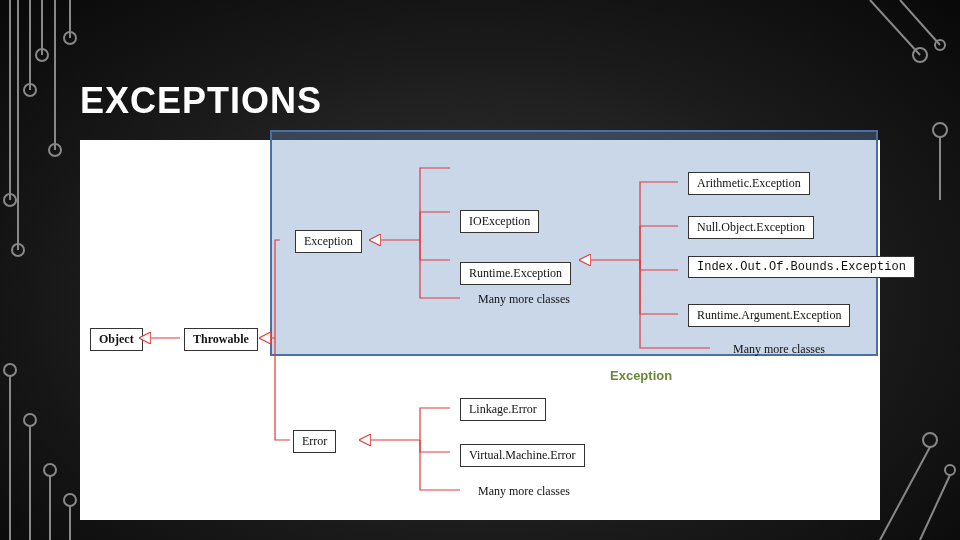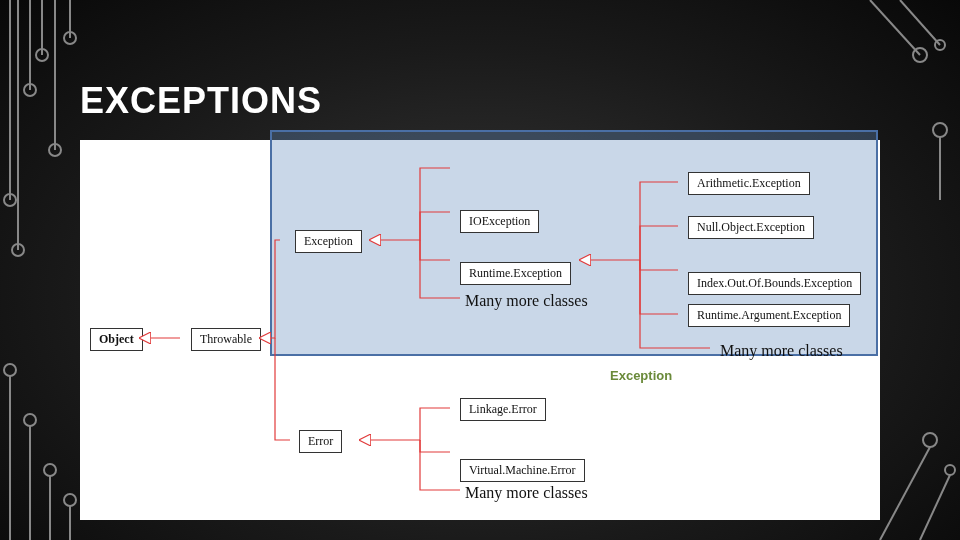--- a/index.html
+++ b/index.html
@@ -45,24 +45,25 @@
     border: 1px solid #333;
     background: #fff;
     color: #111;
     font-size: 12px;
     padding: 3px 8px;
     white-space: nowrap;
     font-family: "Times New Roman", serif;
   }
   .more {
     position: absolute;
-    font-size: 16px;
+    font-size: 12px;
     font-family: "Times New Roman", serif;
     color: #111;
     white-space: nowrap;
+    margin-left: 13px;
   }
 
   .highlight {
     position: absolute;
     background: rgba(100, 140, 190, 0.35);
     border: 2px solid #4a6fa5;
   }
 
   .label-caption {
     position: absolute;
@@ -121,37 +122,37 @@
 </div>
 
 <h1 class="title">EXCEPTIONS</h1>
 
 <div class="diagram-wrap">
   <div class="diagram">
 
     <div class="highlight" style="left:190px; top:-10px; width:608px; height:226px;"></div>
 
     <div class="box" style="left:10px; top:188px;font-weight:bold;">Object</div>
-    <div class="box" style="left:111px; top:188px;">Throwable</div>
+    <div class="box" style="left:104px; top:188px;font-weight:bold;">Throwable</div>
 
     <div class="box" style="left:215px; top:90px;">Exception</div>
-    <div class="box" style="left:219px; top:290px;">Error</div>
+    <div class="box" style="left:213px; top:290px;">Error</div>
 
     <div class="box" style="left:380px; top:70px;">IOException</div>
     <div class="box" style="left:380px; top:110px;margin-top:12px;">Runtime.Exception</div>
     <div class="more" style="left:385px; top:152px;">Many more classes</div>
 
     <div class="box" style="left:608px; top:32px;text-align:center;">Arithmetic.Exception</div>
     <div class="box" style="left:608px; top:76px;">Null.Object.Exception</div>
-    <div class="box" style="left:608px; top:132px;">Index.Out.Of.Bounds.Exception</div>
+    <div class="box" style="left:608px; top:116px;font-family:Liberation Mono, monospace;">Index.Out.Of.Bounds.Exception</div>
     <div class="box" style="left:608px; top:164px;">Runtime.Argument.Exception</div>
     <div class="more" style="left:640px; top:202px;">Many more classes</div>
 
     <div class="box" style="left:380px; top:258px;text-align:right;">Linkage.Error</div>
-    <div class="box" style="left:380px; top:319px;font-family:Liberation Serif, serif;">Virtual.Machine.Error</div>
+    <div class="box" style="left:380px; top:304px;font-family:Liberation Serif, serif;">Virtual.Machine.Error</div>
     <div class="more" style="left:385px; top:344px;">Many more classes</div>
 
     <div class="label-caption" style="left:530px; top:228px;">Exception</div>
 
     <svg class="connectors" width="800" height="380">
       <defs>
         <marker id="tri" markerWidth="10" markerHeight="10" refX="9" refY="5" orient="auto">
           <path d="M0,0 L10,5 L0,10 Z" fill="#fff" stroke="#e13a3a" stroke-width="1"></path>
         </marker>
       </defs>

